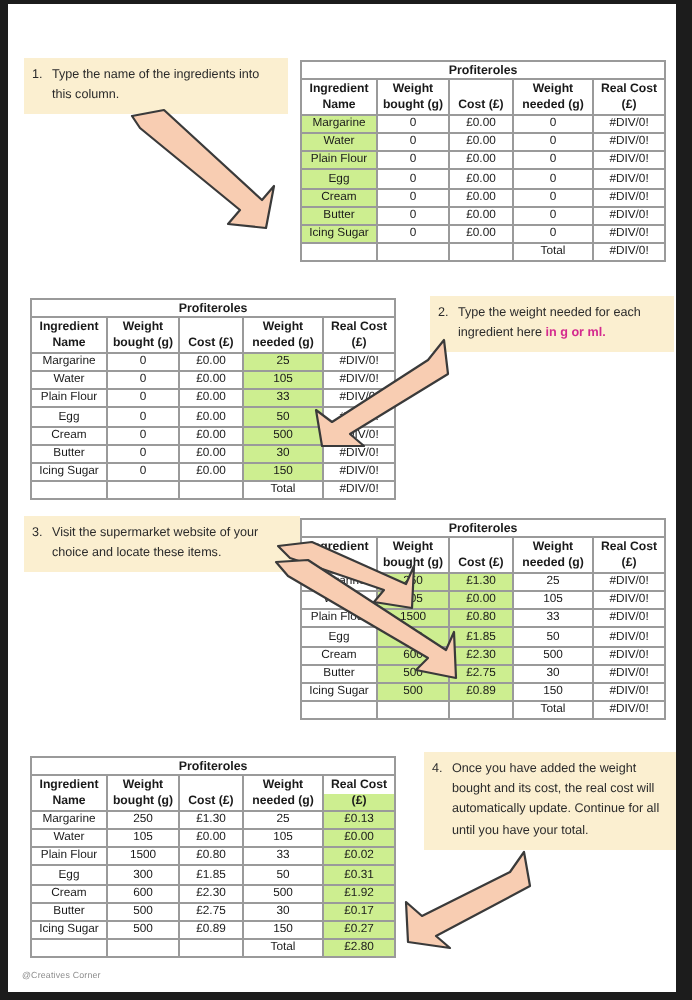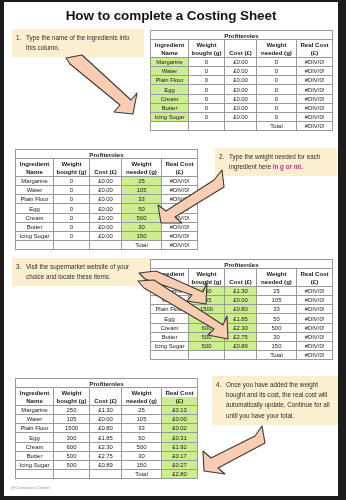--- a/index.html
+++ b/index.html
@@ -55,21 +55,20 @@
   .credit{
     position:absolute;left:7px;top:483px;
     font-size:4.4px;color:#8d8d8d;letter-spacing:0.1px;
   }
 </style>
 </head>
 <body>
 
 <div class="page">
 
-  <div class="title">How to complete a Costing Sheet</div>
 
   <div class="callout" style="left:8px;top:27px;width:132px;">
     <div class="row">
       <span class="num">1.</span>
       <span class="body">Type the name of the ingredients into this column.</span>
     </div>
   </div>
 
   <svg class="arrow" style="left:55px;top:52px;" width="80" height="62" viewBox="0 0 80 62">
     <polygon points="7,4 23,1 72,46 78,39 74,60 55,58 61,51 11,10" fill="#F8CDB2" stroke="#3a3a3a" stroke-width="1.1" stroke-linejoin="round"></polygon>

